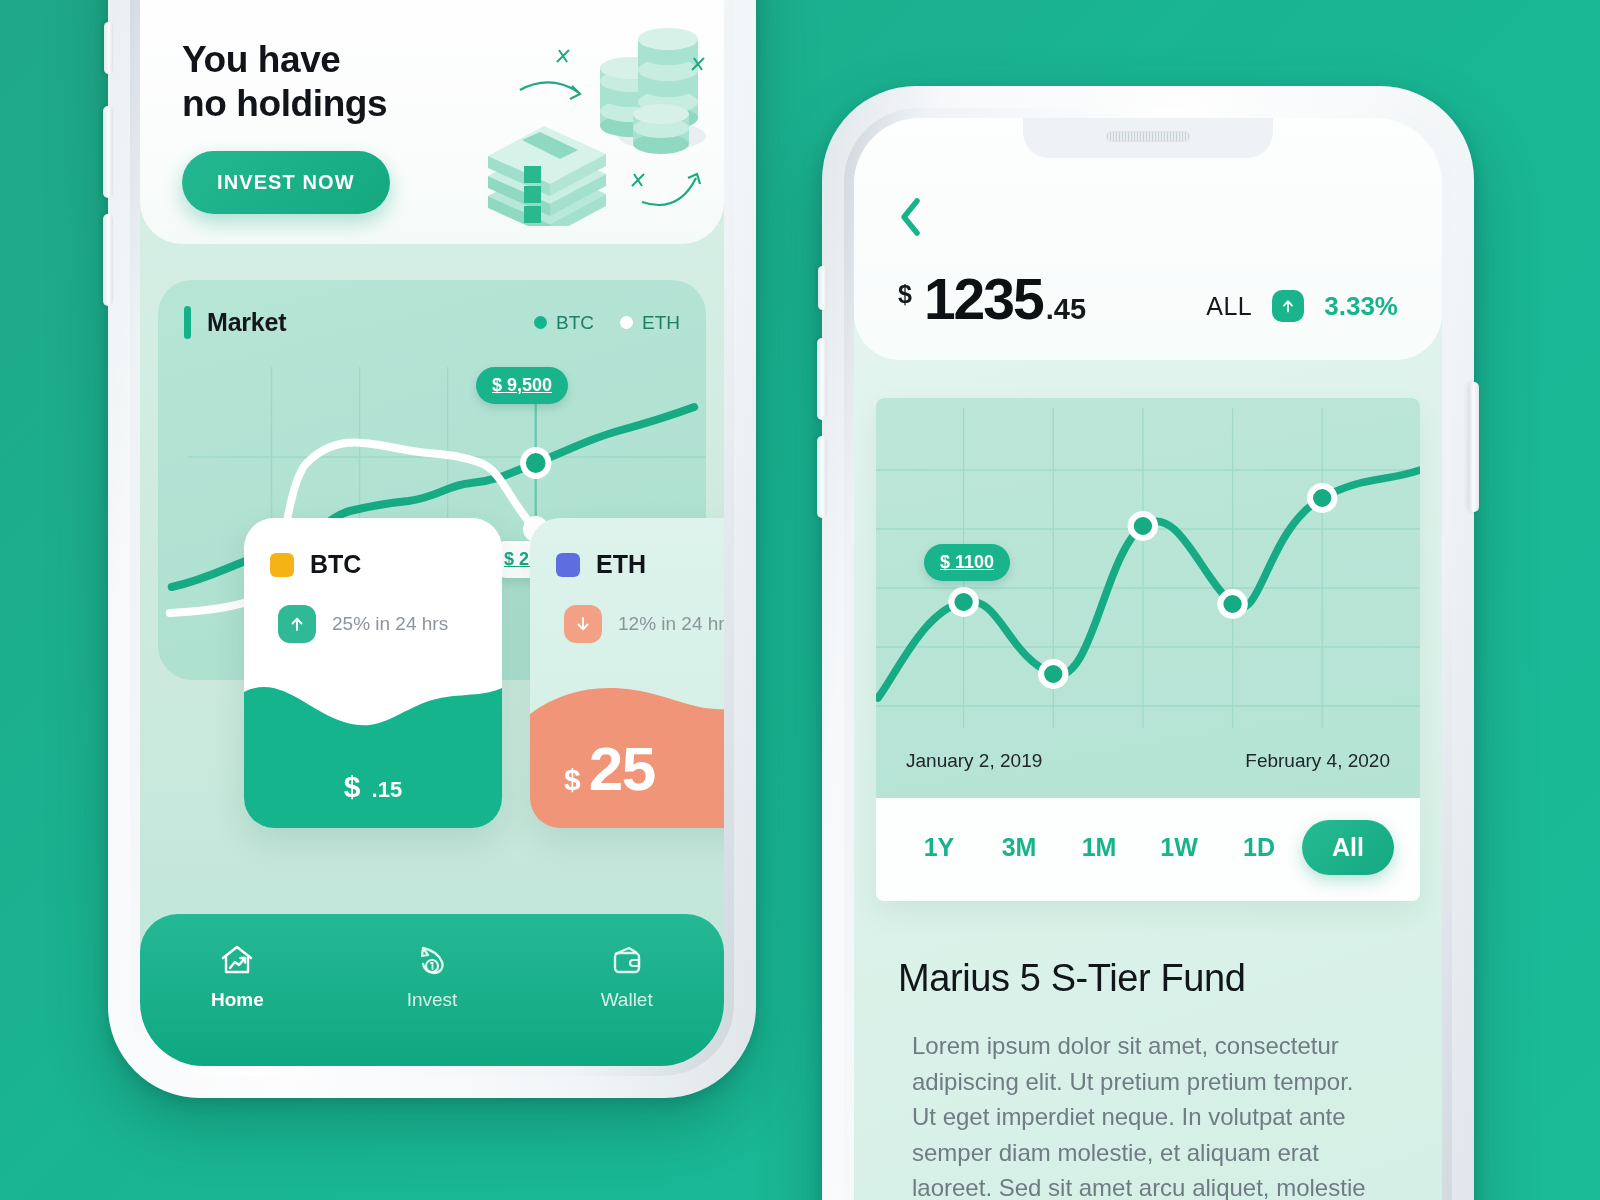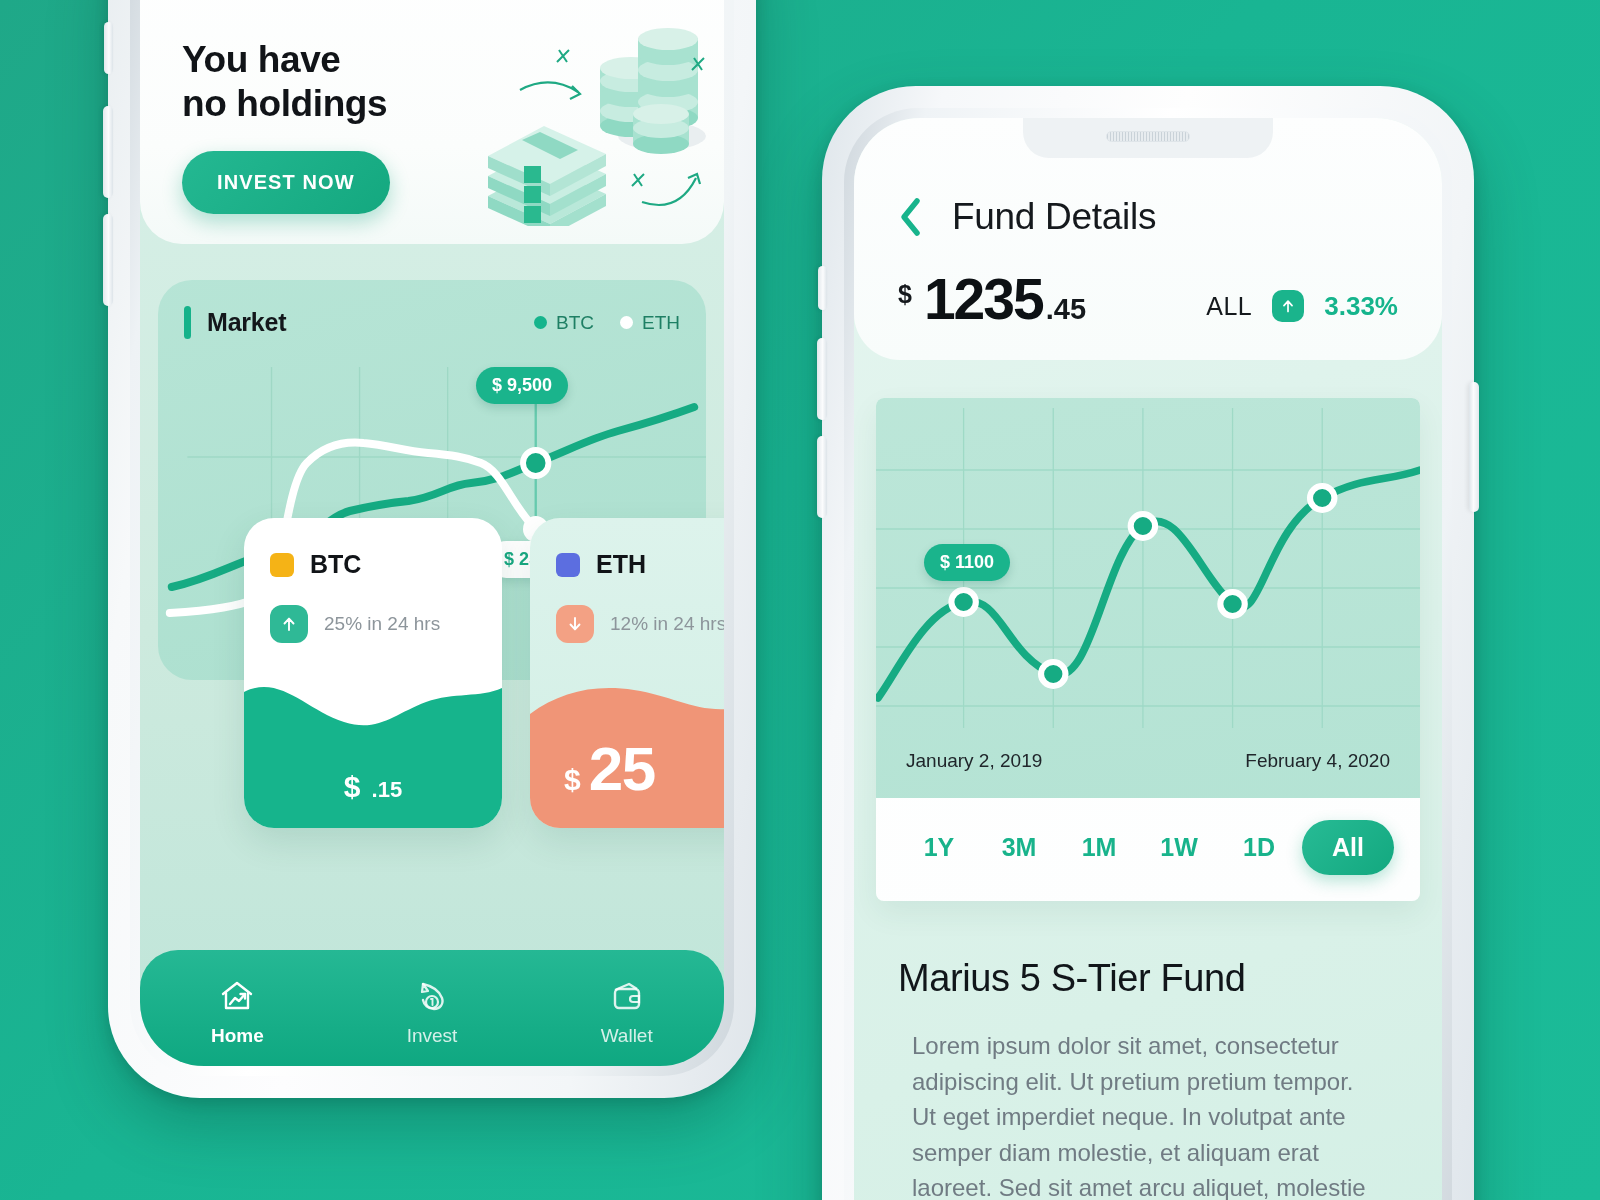--- a/index.html
+++ b/index.html
@@ -106,48 +106,48 @@
   .market-title { font-size: 25px; font-weight: bold; color:#13171b; letter-spacing:-.2px;}
   .legend { margin-left:auto; display:flex; gap: 26px; align-items:center; }
   .legend-item { display:flex; align-items:center; gap: 9px; font-size: 19px; color:#1e7f64; }
   .dot { width:13px;height:13px;border-radius:50%; }
   .chart-wrap { position: relative; margin-top: 6px; height: 300px; }
   .fund-caption {
     position:absolute; right: 16px; bottom: 4px; font-size: 17px; color:#27a583;
   }
   .pill {
     position:absolute; display:inline-flex; align-items:center; justify-content:center;
-    font-size: 18px; font-weight: 600; border-radius: 22px; padding: 8px 16px; white-space: nowrap;
+    font-size: 18px; font-weight: 600; border-radius: 22px; padding: 8px 16px; white-space: nowrap; text-decoration: underline;
   }
   .pill.green { background:#1ab48c; color:#fff; box-shadow:0 4px 10px rgba(0,90,70,.18); }
   .pill.white { background:#fff; color:#1aa983; box-shadow:0 4px 10px rgba(0,90,70,.14); }
 
   
   .coin-row { position:absolute; left: 0; right: 0; top: 598px; display:flex; gap: 28px; padding-left: 260px; }
   .coin-card {
     width: 258px; height: 310px; border-radius: 30px; overflow: hidden; position: relative;
     flex: 0 0 auto;
   }
   .coin-card.btc { background:#ffffff; box-shadow: 0 14px 34px rgba(0,80,60,.12); }
   .coin-card.eth { background: linear-gradient(180deg,#ddf3ec,#d2efe5); box-shadow: 0 14px 34px rgba(0,80,60,.1); }
   .coin-head { display:flex; align-items:center; gap:16px; padding: 32px 0 0 26px; }
   .coin-sq { width:24px;height:24px;border-radius:6px; }
   .coin-name { font-size: 25px; font-weight: bold; color:#111418; }
-  .coin-change { display:flex; align-items:center; gap:16px; padding: 26px 0 0 26px; }
+  .coin-change { display:flex; align-items:center; gap:16px; padding: 26px 0 0 34px; }
   .arrow-badge { width:38px;height:38px;border-radius:12px; display:flex;align-items:center;justify-content:center; }
   .coin-change span { font-size:19px; color:#8d959b; }
   .wave { position:absolute; left:0; right:0; bottom:0; height: 170px; }
   .coin-price { position:absolute; left:0; right:0; bottom: 24px; display:flex; align-items:baseline; justify-content:center; color:#fff; }
   .coin-price .cur { font-size: 30px; font-weight: bold; margin-right: 8px; }
   .coin-price .big { font-size: 62px; font-weight: bold; letter-spacing:-1.5px; }
   .coin-price .dec { font-size: 22px; font-weight: bold; margin-left: 3px; }
 
   
   .tabbar {
-    position:absolute; left:0; right:0; bottom:0; height: 116px;
+    position:absolute; left:0; right:0; bottom:0; height: 152px;
     background: linear-gradient(180deg,#25b894,#0fa881);
     border-top-left-radius: 38px; border-top-right-radius: 38px;
     display:flex; align-items:flex-start; padding-top: 26px;
   }
   .tab { flex:1; display:flex; flex-direction:column; align-items:center; gap:9px; cursor:pointer; }
   .tab .lbl { font-size: 19px; color: rgba(255,255,255,.82); }
   .tab.active .lbl { color:#fff; font-weight: bold; }
 
   
   .fd-header {
@@ -388,21 +388,20 @@
     <div class="screen">
       <div class="notch">
         <div class="speaker"></div>
       </div>
 
       <div class="fd-header">
         <div class="fd-top">
           <svg class="back-chevron" width="26" height="42" viewBox="0 0 26 42">
             <path d="M19 5 L6 21 L19 37" stroke="#17b48c" stroke-width="5.5" fill="none" stroke-linecap="round" stroke-linejoin="round"></path>
           </svg>
-          <div class="fd-title">Fund Details</div>
         </div>
         <div class="fd-value-row">
           <span class="fd-cur">$</span>
           <span class="fd-amt">1235</span>
           <span class="fd-dec">.45</span>
           <div class="fd-right">
             <span class="fd-all">ALL</span>
             <span class="fd-pctbadge">
               <svg width="18" height="18" viewBox="0 0 20 20">
                   <path d="M10 16 V5 M5.5 9.5 L10 4.6 L14.5 9.5" stroke="#fff" stroke-width="1.9" fill="none" stroke-linecap="round" stroke-linejoin="round"></path>

